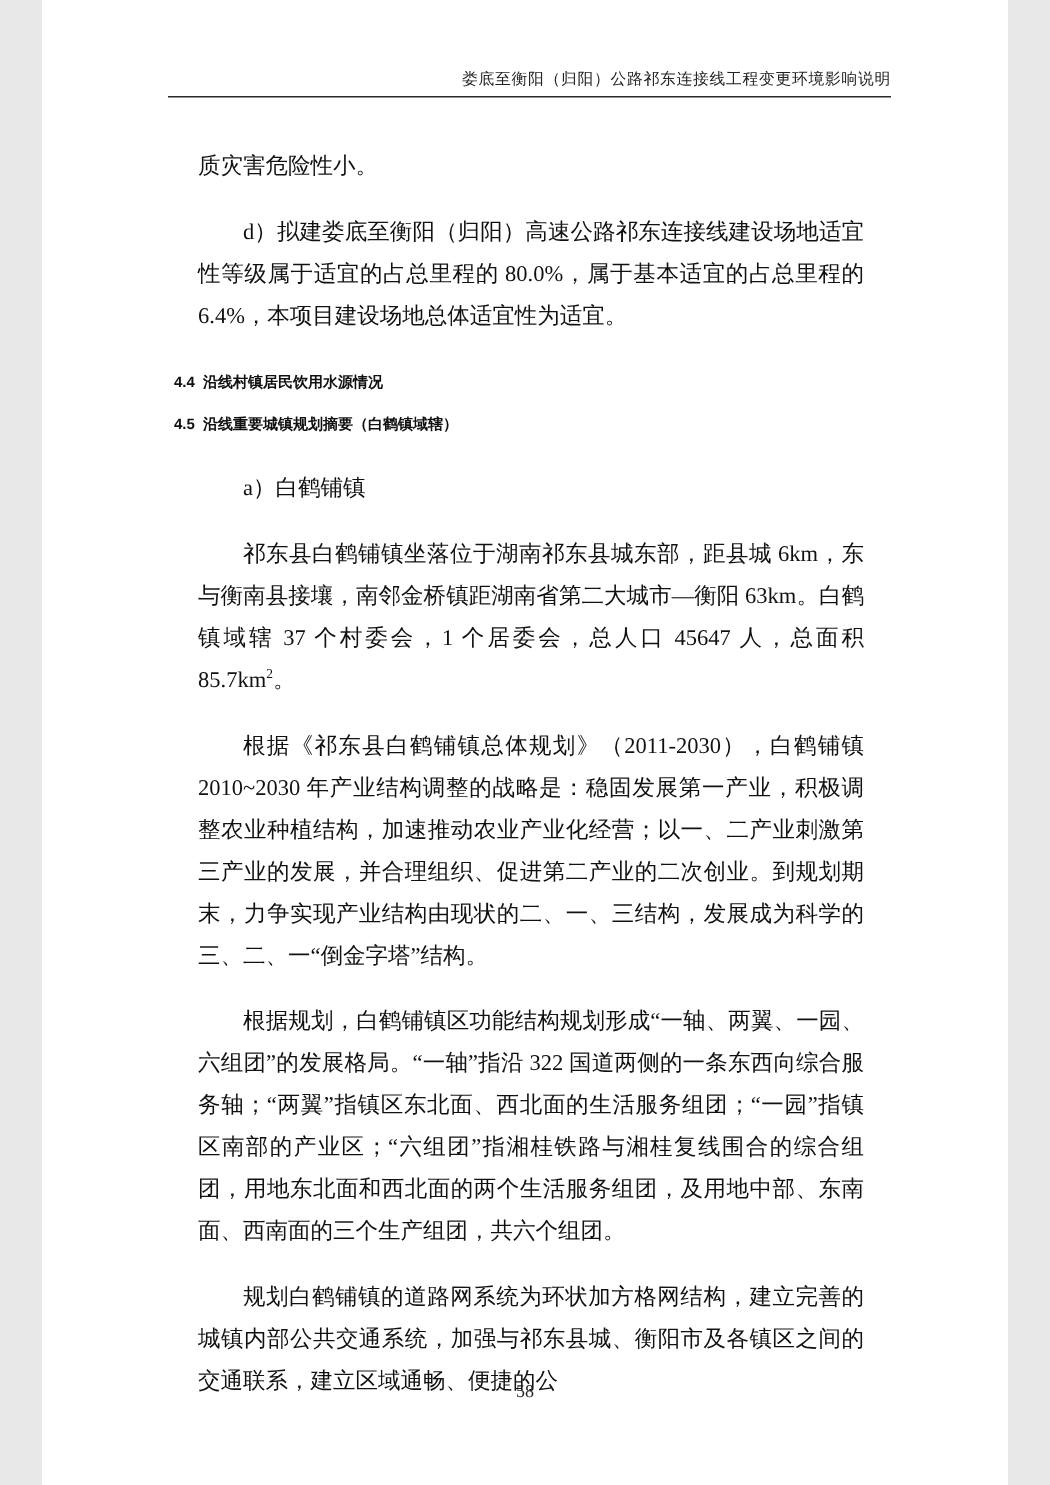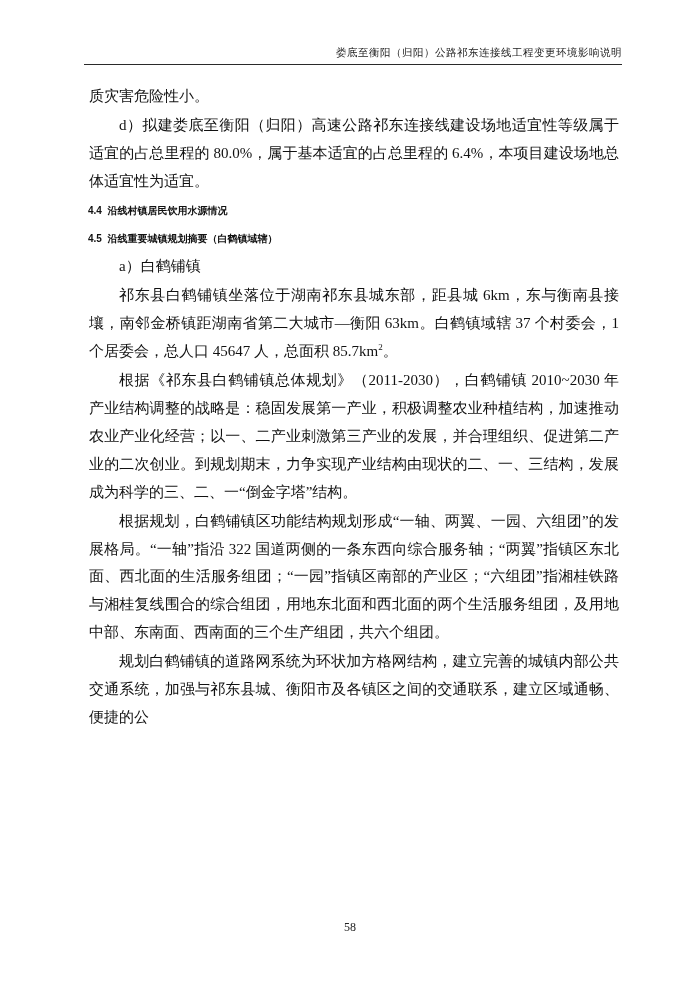--- a/index.html
+++ b/index.html
@@ -1,18 +1,18 @@
 <!DOCTYPE html>
 <html><head>
 <meta charset="utf-8">
 <style>
   html,body{margin:0;padding:0;background:#e8e8e8;}
   .page{
     position:relative;
-    width:700px;height:990px;
+    width:644px;height:990px;
     margin:0 auto;
     background:#ffffff;
     font-family:"Liberation Serif","DejaVu Serif",serif;
     color:#111111;
     overflow:hidden;
   }
   .header{
     position:absolute;
     left:84px;right:78px;top:46px;
     text-align:right;
@@ -22,21 +22,21 @@
     padding-bottom:4px;
     border-bottom:1.5px solid #2a2a2a;
   }
   .body-text{
     position:absolute;
     left:88px;right:80px;top:82px;
     font-size:15px;
     line-height:27.9px;
     text-align:justify;
   }
-  .body-text p{margin:1px;}
+  .body-text p{margin:16px;}
   .indent{text-indent:2em;}
   .noindent{text-indent:0;}
   h2.sec{
     margin:0;
     font-size:10px;
     line-height:27.9px;
     font-weight:bold;
     font-family:"Liberation Sans","DejaVu Sans",sans-serif;
     text-align:left;
   }

